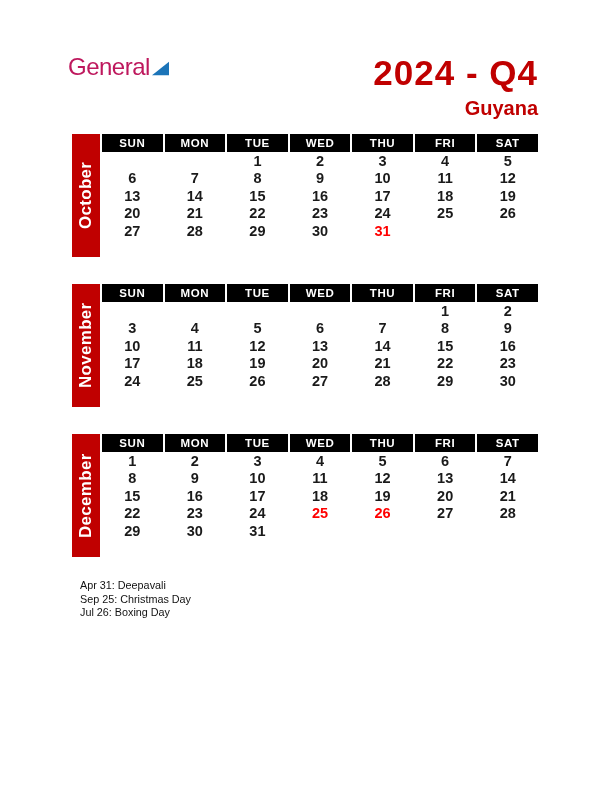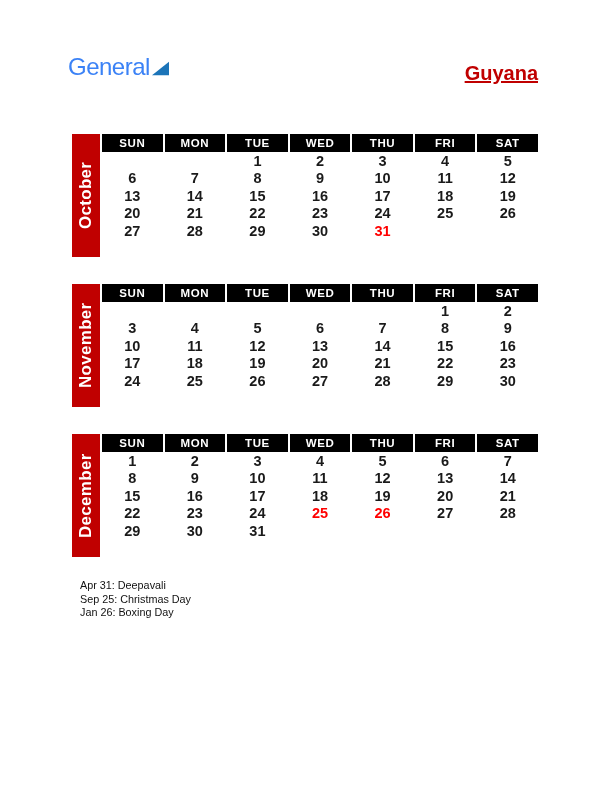--- a/index.html
+++ b/index.html
@@ -45,29 +45,30 @@
   .footnotes { position:absolute; left:80px; top:579px; }
   .footnote { font-size:10.8px; line-height:13.7px; color:#111; }
 </style>
 </head>
 <body>
 
 <div class="page">
 
   <div class="logo">
     <div class="logo-top">
-      <span class="logo-general" style="color: #3b82f6;">General</span>
+      <span class="logo-general" style="color: #be185d;">General</span>
       <svg class="logo-tri" width="24" height="19" viewBox="0 0 24 19">
         <polygon points="0,19 24,0 24,19" fill="#1B74B8"></polygon>
       </svg>
     </div>
   </div>
 
   <div class="title-block">
-    <div class="page-subtitle" style="color: rgb(192, 0, 0); text-decoration: underline;">Guyana</div>
+    <div class="page-title" style="color: rgb(192, 0, 0);">2024 - Q4</div>
+    <div class="page-subtitle" style="color: rgb(192, 0, 0);">Guyana</div>
   </div>
 
   <div class="months" id="months">
       <div class="month">
         <div class="month-bar" style="background: rgb(192, 0, 0);">
           <span class="month-label">October</span>
         </div>
         <div class="month-grid">
           <div class="wd" style="background: rgb(0, 0, 0); color: rgb(255, 255, 255);">SUN</div>
           <div class="wd" style="background: rgb(0, 0, 0); color: rgb(255, 255, 255);">MON</div>
@@ -230,16 +231,16 @@
           <div class="day" style="color: rgb(26, 26, 26);"></div>
           <div class="day" style="color: rgb(26, 26, 26);"></div>
           <div class="day" style="color: rgb(26, 26, 26);"></div>
         </div>
       </div>
     </div>
 
   <div class="footnotes" id="footnotes">
       <div class="footnote">Apr 31: Deepavali</div>
       <div class="footnote">Sep 25: Christmas Day</div>
-      <div class="footnote">Jan 26: Boxing Day</div>
+      <div class="footnote">Jul 26: Boxing Day</div>
     </div>
 
 </div>
 
 </body></html>

